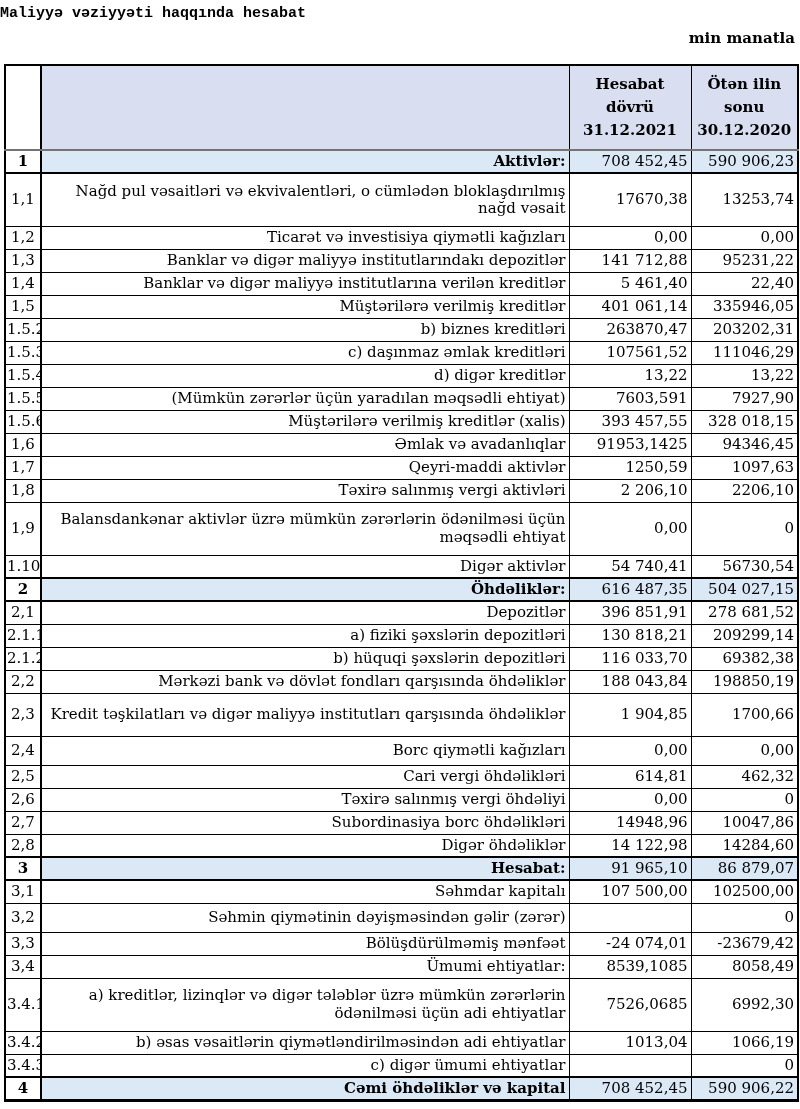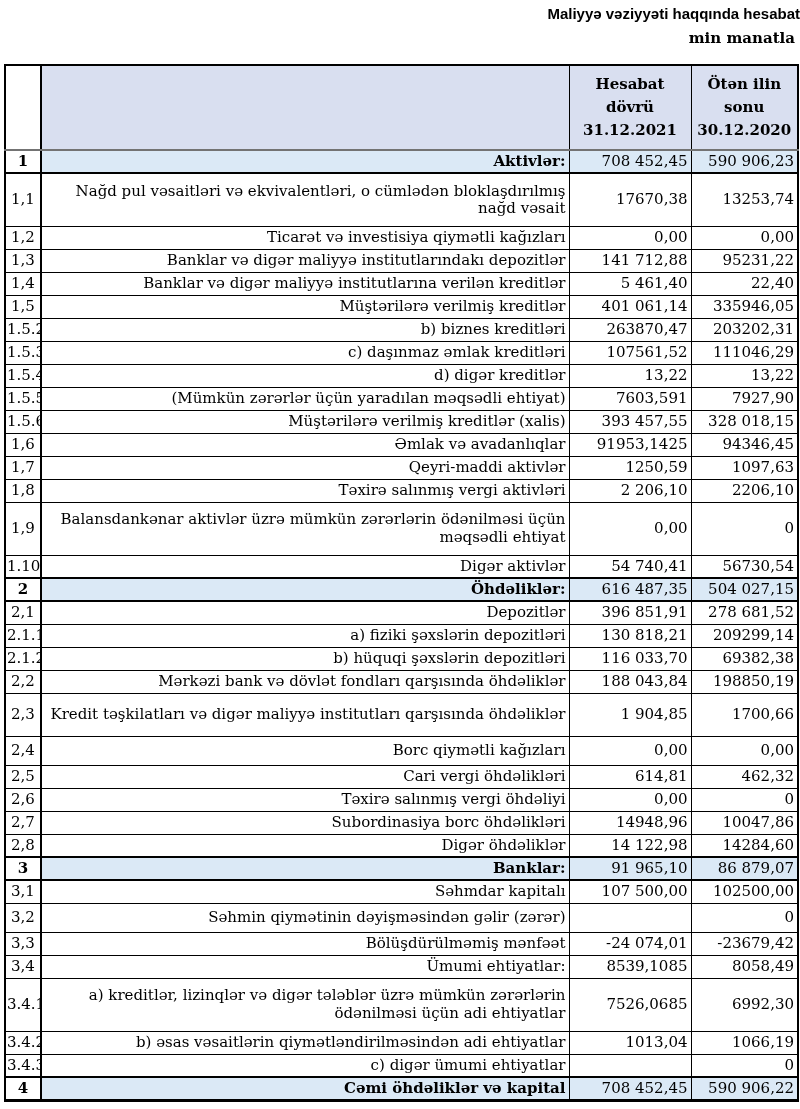--- a/index.html
+++ b/index.html
@@ -4,23 +4,23 @@
 <style>
   * { box-sizing: border-box; }
   html, body {
     margin: 0; padding: 0;
     width: 800px; height: 1109px;
     background: #ffffff; color: #000000;
     font-family: "DejaVu Serif", "Liberation Serif", serif;
   }
   .page { width: 800px; height: 1109px; overflow: hidden; }
   .title {
-    font-family: Liberation Sans, sans-serif;
+    font-family: Liberation Mono, monospace;
     font-weight: bold; font-size: 15px;
-    text-align: right; padding-top: 5px;
+    text-align: left; padding-top: 5px;
   }
   .unit {
     width: 793px; margin: 7px 0 17px 4px;
     font-weight: bold; font-size: 15px;
     text-align: right; padding-right: 2px;
   }
   table.fin {
     margin-left: 4px; width: 793px;
     border-collapse: collapse; table-layout: fixed;
     border: 2px solid #000;
@@ -246,21 +246,21 @@
           <td class="val">10047,86</td>
         </tr>
         <tr>
           <td class="no">2,8</td>
           <td class="label">Digər öhdəliklər</td>
           <td class="val">14 122,98</td>
           <td class="val">14284,60</td>
         </tr>
         <tr class="section">
           <td class="no">3</td>
-          <td class="label">Banklar:</td>
+          <td class="label">Hesabat:</td>
           <td class="val">91 965,10</td>
           <td class="val">86 879,07</td>
         </tr>
         <tr>
           <td class="no">3,1</td>
           <td class="label">Səhmdar kapitalı</td>
           <td class="val">107 500,00</td>
           <td class="val">102500,00</td>
         </tr>
         <tr class="pad">

